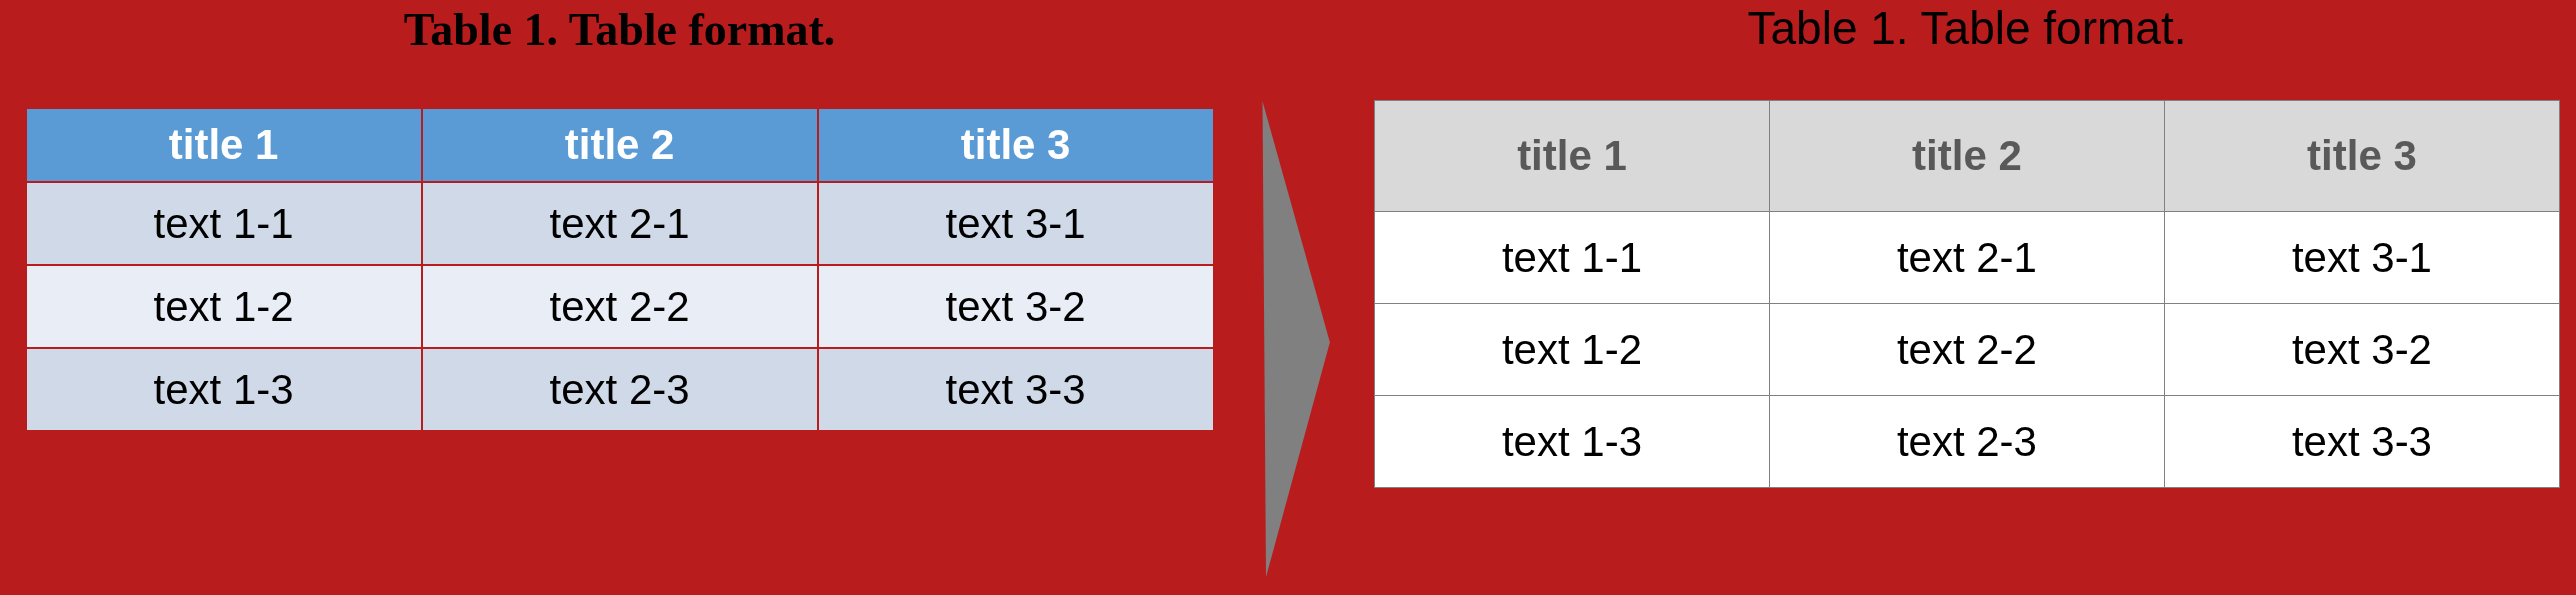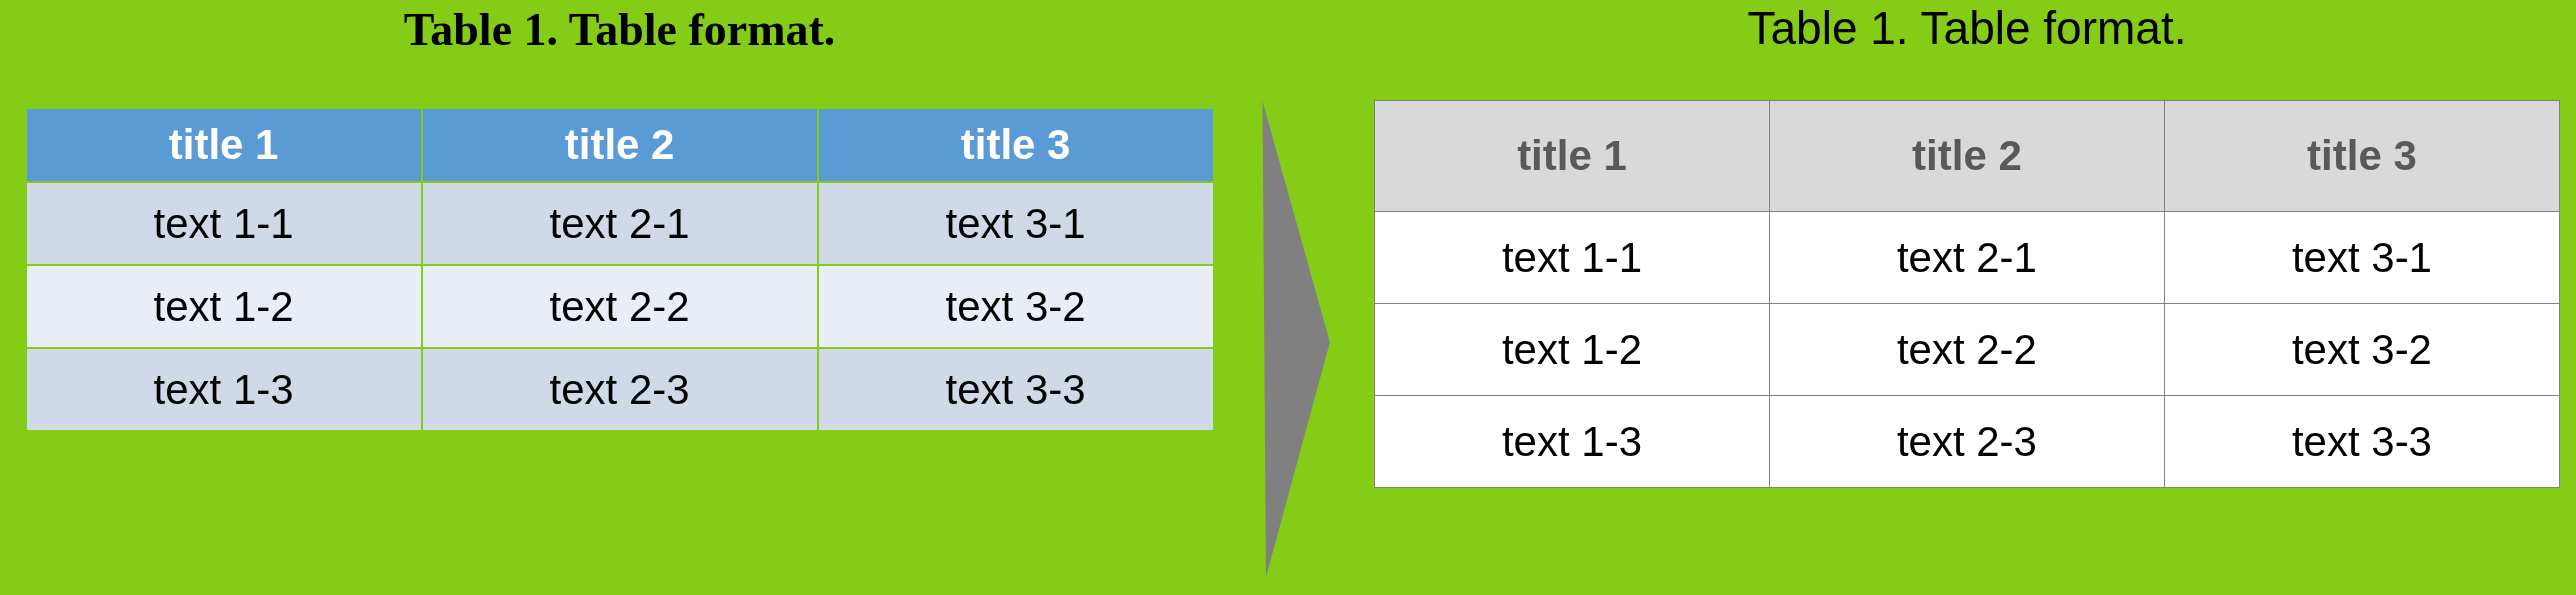--- a/index.html
+++ b/index.html
@@ -1,17 +1,17 @@
 <!DOCTYPE html>
 <html style="font-size:14px"><head>
 <meta charset="utf-8">
 <style>
   html,body{margin:0;padding:0;background:#ffffff;}
   body{width:2576px;height:595px;overflow:hidden;font-family:"Liberation Sans",sans-serif;}
-  #stage{position:relative;width:2576px;height:595px;background:#84cc16;}
+  #stage{position:relative;width:2576px;height:595px;background:#b91c1c;}
 
   
   #left-panel{position:absolute;left:0;top:0;width:1245px;height:595px;}
   #left-caption{
     position:absolute;left:24.6px;top:3.5px;width:1190px;
     text-align:center;
     font-family:"Liberation Serif",serif;
     font-weight:bold;font-size:46px;color:#000000;
     letter-spacing:0px;white-space:nowrap;line-height:1.15;
   }

